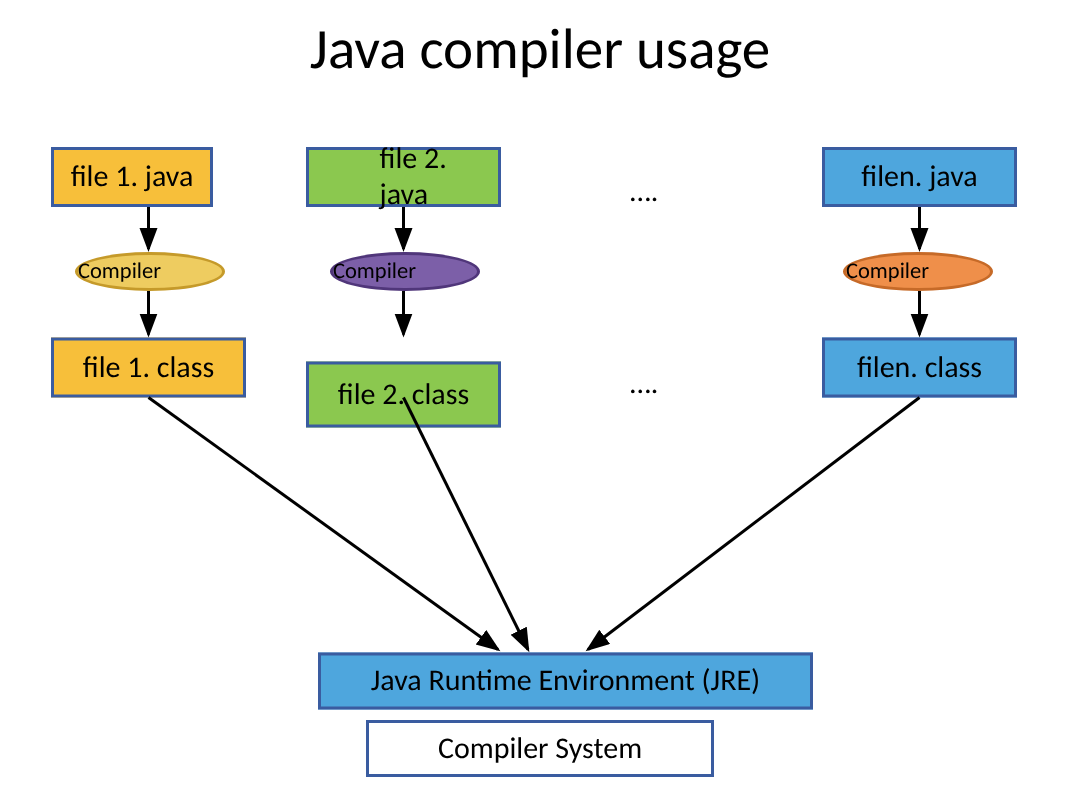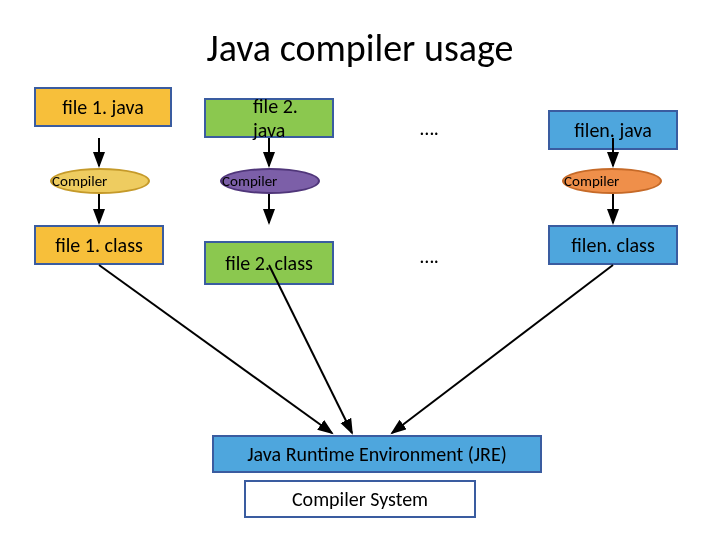--- a/index.html
+++ b/index.html
@@ -9,21 +9,21 @@
     background: #fff;
     font-family: "Calibri", "Segoe UI", Arial, sans-serif;
     position: relative;
     overflow: hidden;
   }
   .title {
     text-align: center;
     font-size: 38px;
     font-weight: 400;
     color: #000;
-    padding-top: 25px;
+    padding-top: 10px;
     letter-spacing: 0px;
   }
   .stage {
     position: absolute;
     left: 0; top: 0;
     width: 720px;
     height: 540px;
   }
   .box {
     position: absolute;
@@ -88,24 +88,24 @@
     pointer-events: none;
   }
 </style>
 </head>
 <body>
 
 <div class="title">Java compiler usage</div>
 
 <div class="stage">
 
-  <div class="box src1" style="left:34px; top:87px; width:138px; height:40px;">file 1. java</div>
+  <div class="box src1" style="left:34px; top:98px; width:108px; height:40px;">file 1. java</div>
   <div class="box src2" style="left:204px; top:98px; width:130px; height:40px;">file 2. java</div>
   <div class="dots" style="left:420px; top:116px;">….</div>
-  <div class="box srcn" style="left:548px; top:98px; width:130px; height:40px;margin-top:12px;">filen. java</div>
+  <div class="box srcn" style="left:548px; top:98px; width:130px; height:40px;">filen. java</div>
 
   <div class="ellipse el1" style="left:50px; top:168px; width:100px; height:26px;">
       <span>Compiler</span>
     </div>
   <div class="ellipse el2" style="left:220px; top:168px; width:100px; height:26px;">
       <span>Compiler</span>
     </div>
   <div class="ellipse eln" style="left:562px; top:168px; width:100px; height:26px;">
       <span>Compiler</span>
     </div>

